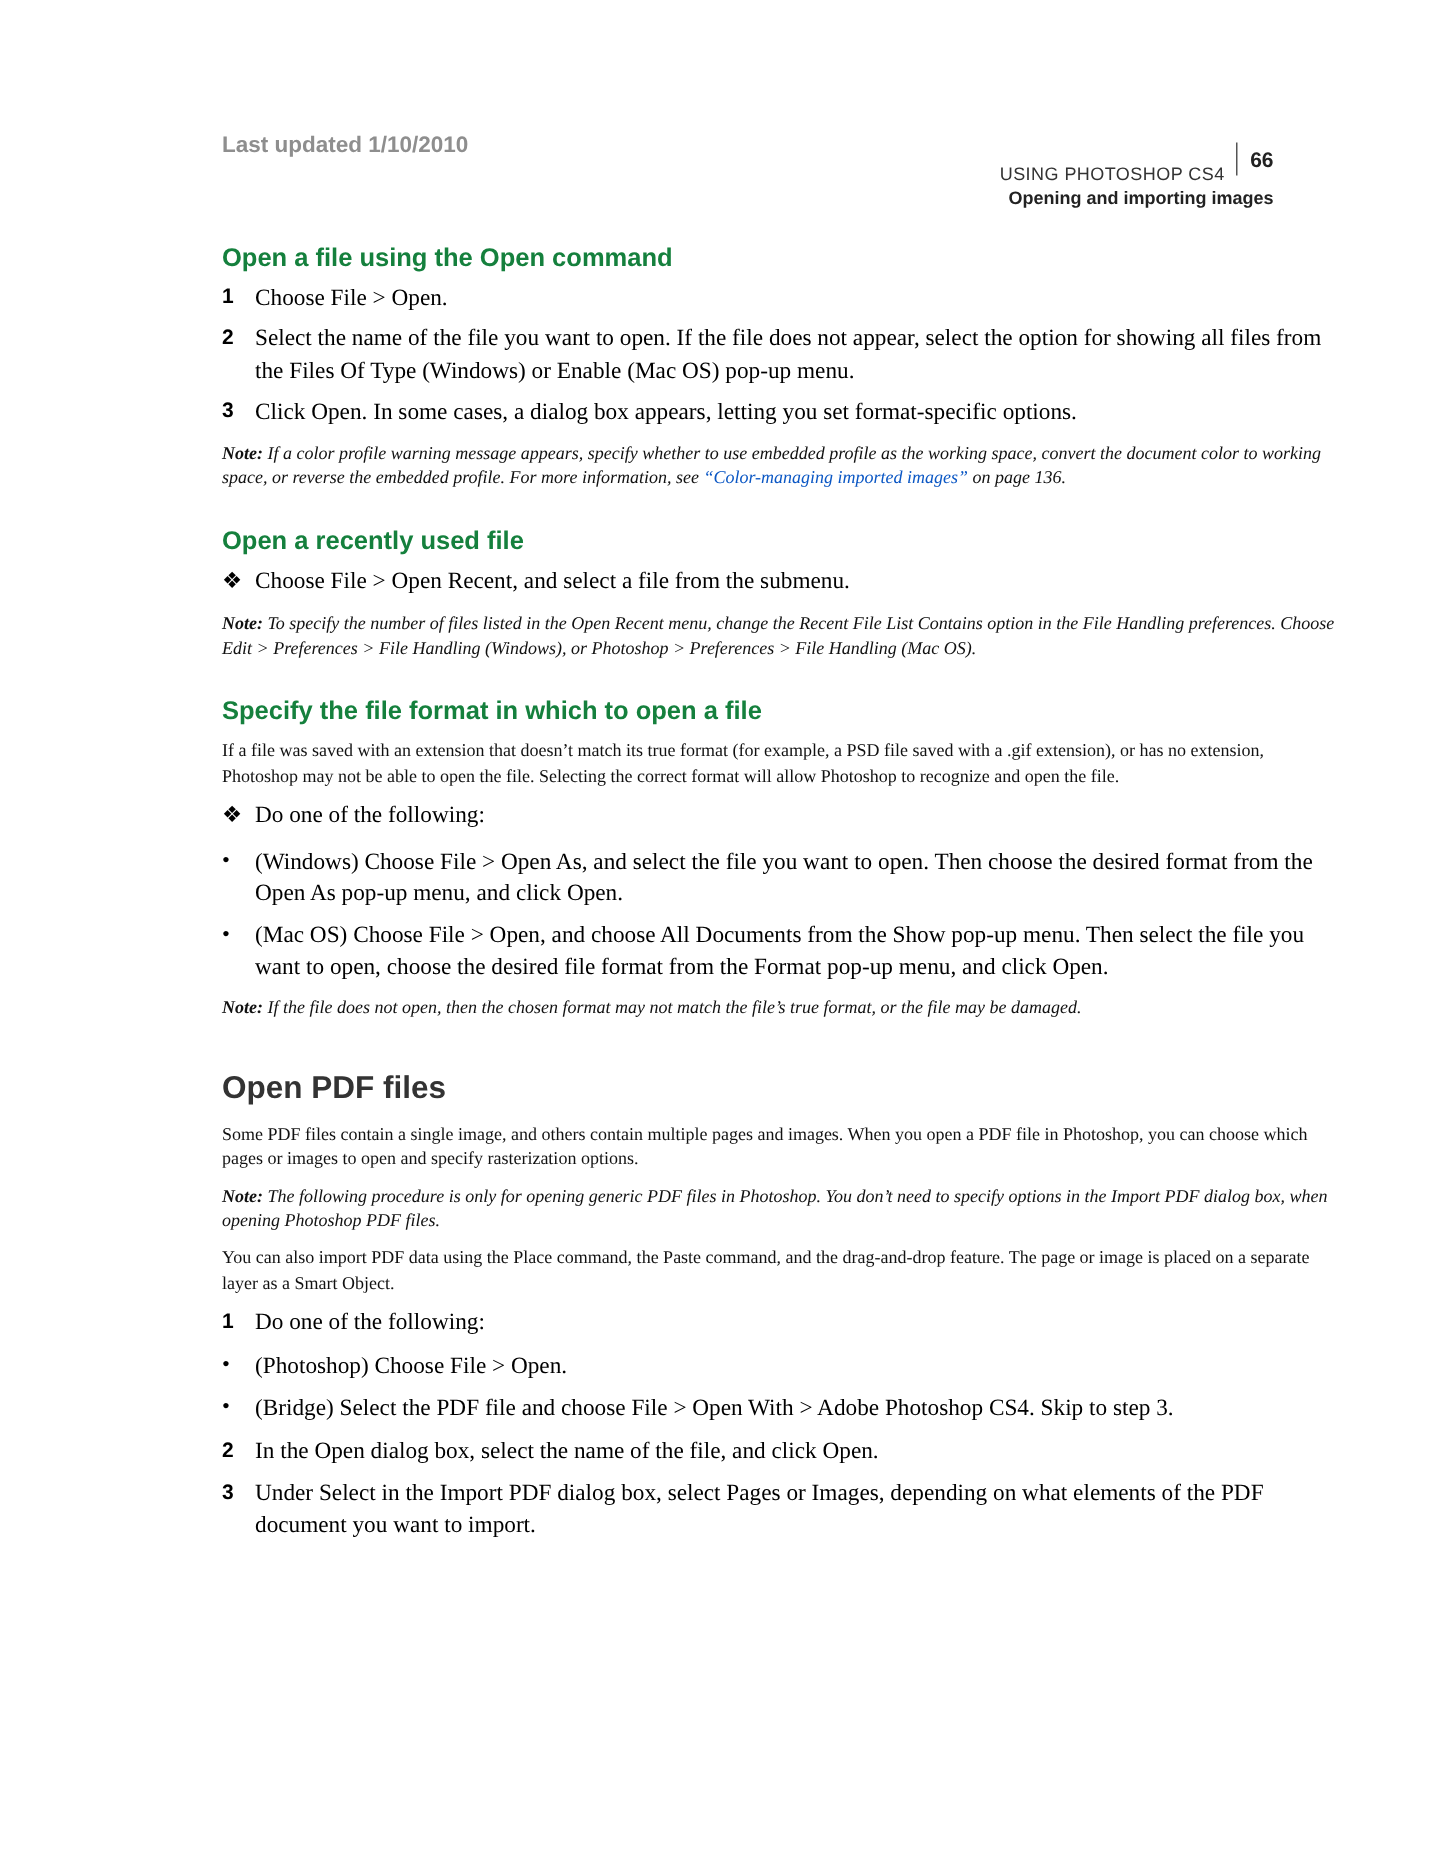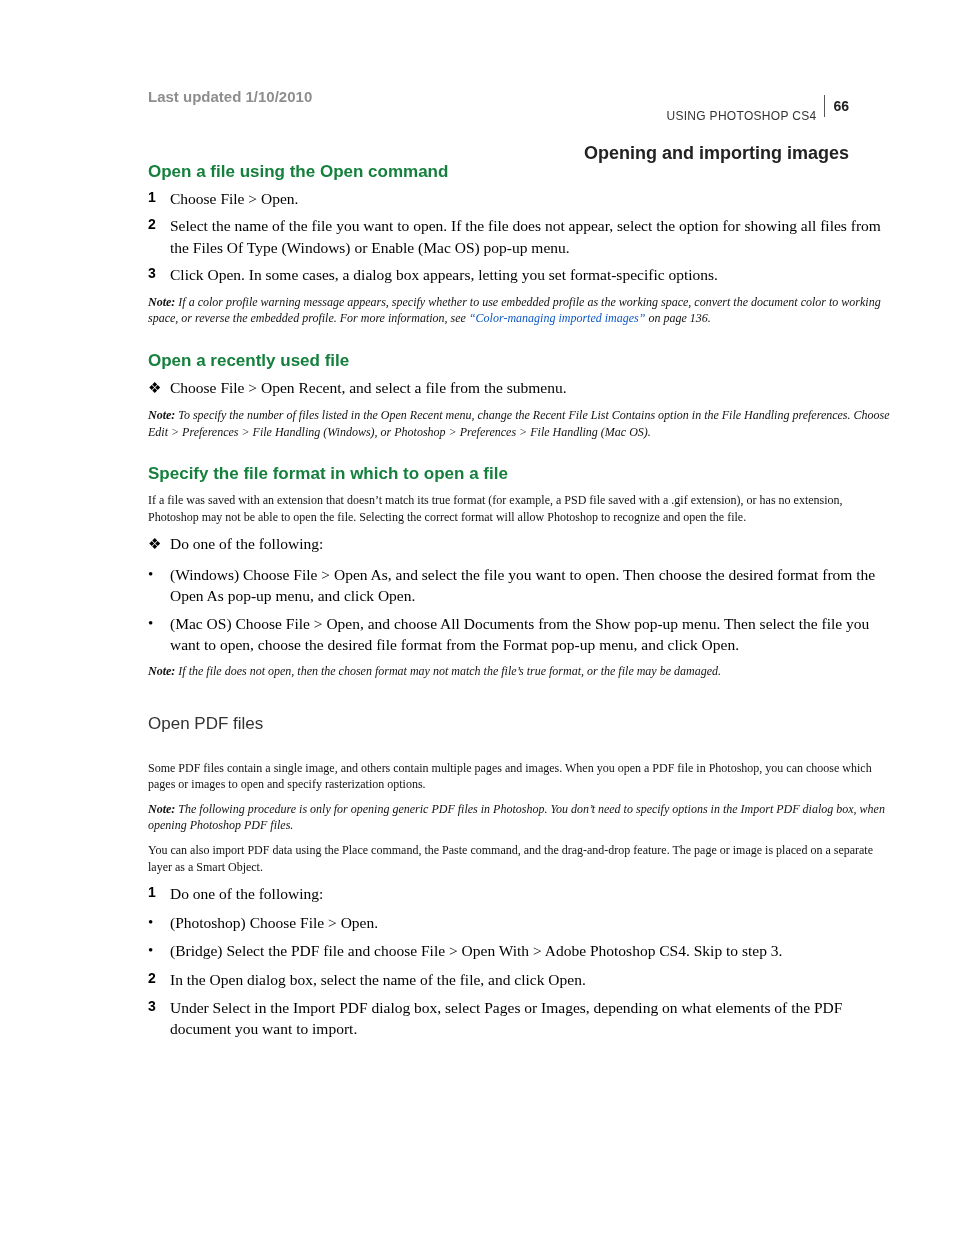--- a/index.html
+++ b/index.html
@@ -54,39 +54,39 @@
   }
   .pgnum {
     font-family: "Myriad Pro", "Segoe UI", Arial, sans-serif;
     font-weight: 700;
     font-size: 14px;
     color: #222;
   }
   .section-name {
     font-family: "Myriad Pro", "Segoe UI", Arial, sans-serif;
     font-weight: 700;
-    font-size: 18px;
+    font-size: 12px;
     color: #222;
-    margin-top: 20px;
+    margin-top: 2px;
     text-align: right;
   }
   .content { margin-top: 72px; }
   .h3 {
     font-family: "Myriad Pro", "Segoe UI", Arial, sans-serif;
     font-weight: 700;
     font-size: 17px;
     color: #15803d;
     margin: 24px 0 6px 0;
   }
   .h2 {
     font-family: "Myriad Pro", "Segoe UI", Arial, sans-serif;
-    font-weight: 400;
-    font-size: 17px;
+    font-weight: 700;
+    font-size: 21px;
     color: #333;
-    margin: 34px 0 26px 0;
+    margin: 34px 0 10px 0;
   }
   .para {
     font-size: 12px;
     line-height: 1.38;
     margin: 8px 0;
     color: #111;
   }
   .note { font-style: italic; }
   .note-label { font-weight: 700; }
   .link { color: #0b57c4; font-style: italic; }

